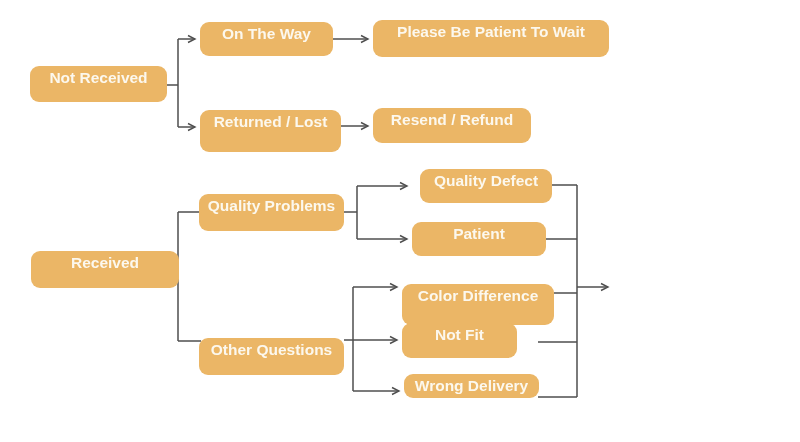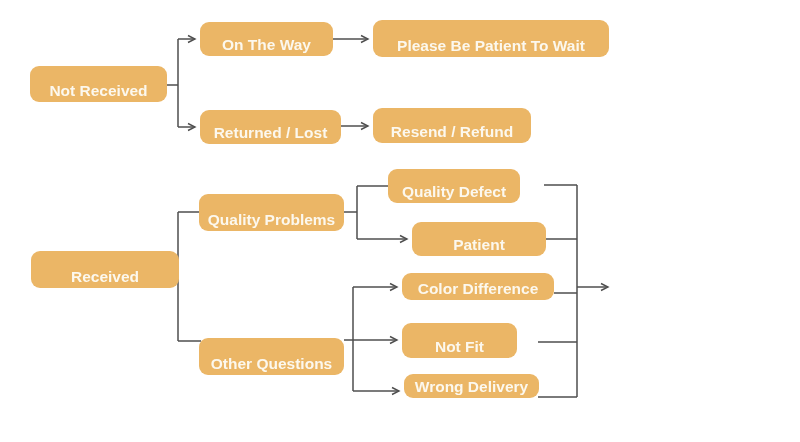--- a/index.html
+++ b/index.html
@@ -10,21 +10,21 @@
     font-family:"Liberation Sans","DejaVu Sans",sans-serif;
     overflow:hidden;
   }
   .connectors{position:absolute;left:0;top:0;width:800px;height:442px;}
   .node{
     position:absolute;
     box-sizing:border-box;
     background:#EBB666;
     color:#FCF8EE;
     border-radius:9px;
-    display:flex;align-items:flex-end;justify-content:center;
+    display:flex;align-items:flex-start;justify-content:center;
     text-align:center;
     font-weight:bold;
     font-size:15.5px;
     line-height:1.25;
     padding:2px 6px;
   }
 </style>
 </head>
 <body>
 
@@ -73,49 +73,49 @@
   </div>
 
   <div class="node" style="left:200px;top:22px;width:133px;height:34px">
     <span>On The Way</span>
   </div>
 
   <div class="node" style="left:373px;top:20px;width:236px;height:37px">
     <span>Please Be Patient To Wait</span>
   </div>
 
-  <div class="node" style="left:200px;top:110px;width:141px;height:34px">
+  <div class="node" style="left:200px;top:110px;width:141px;height:42px">
     <span>Returned / Lost</span>
   </div>
 
   <div class="node" style="left:373px;top:108px;width:158px;height:35px">
     <span>Resend / Refund</span>
   </div>
 
   <div class="node" style="left:31px;top:251px;width:148px;height:37px">
     <span>Received</span>
   </div>
 
   <div class="node" style="left:199px;top:194px;width:145px;height:37px">
     <span>Quality Problems</span>
   </div>
 
   <div class="node" style="left:199px;top:338px;width:145px;height:37px">
     <span>Other Questions</span>
   </div>
 
-  <div class="node" style="left:388px;top:169px;width:132px;height:34px">
+  <div class="node" style="left:420px;top:169px;width:132px;height:34px">
     <span>Quality Defect</span>
   </div>
 
   <div class="node" style="left:412px;top:222px;width:134px;height:34px">
     <span>Patient</span>
   </div>
 
-  <div class="node" style="left:402px;top:273px;width:152px;height:27px">
+  <div class="node" style="left:402px;top:284px;width:152px;height:41px">
     <span>Color Difference</span>
   </div>
 
   <div class="node" style="left:402px;top:323px;width:115px;height:35px">
     <span>Not Fit</span>
   </div>
 
   <div class="node" style="left:404px;top:374px;width:135px;height:24px">
     <span>Wrong Delivery</span>
   </div>

